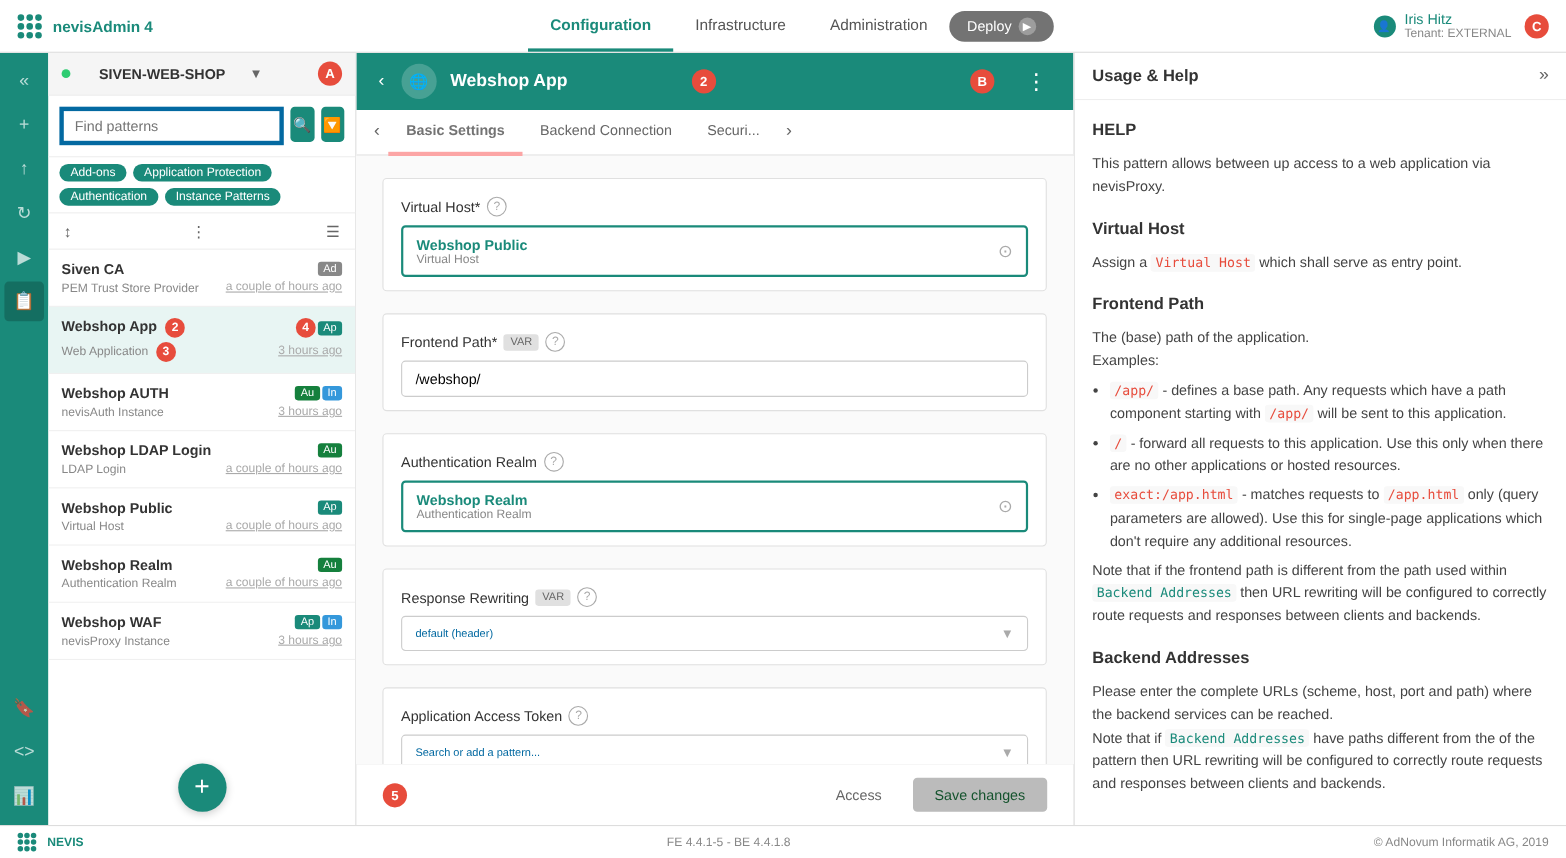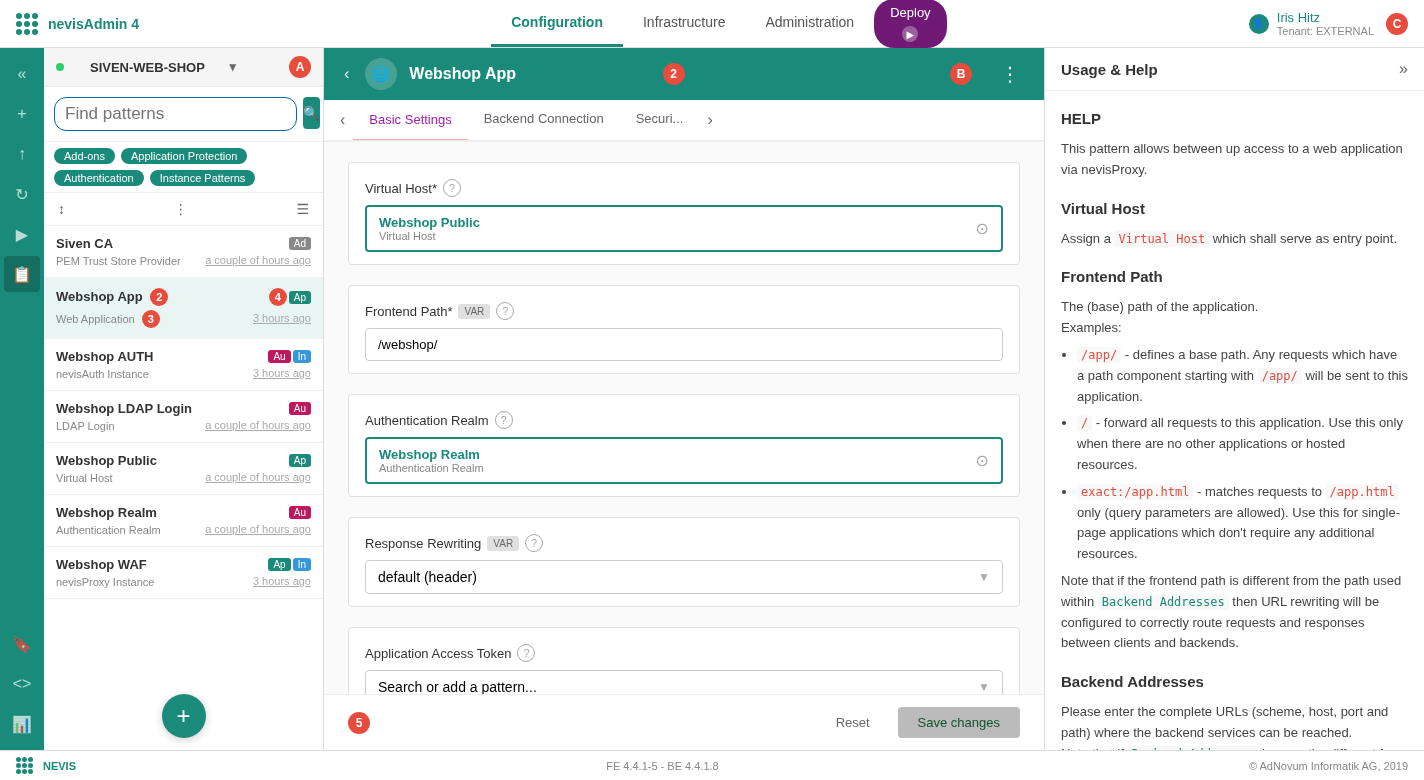--- a/index.html
+++ b/index.html
@@ -9,96 +9,96 @@
     .top-nav {
       display: flex; align-items: center; background: #fff; border-bottom: 1px solid #ddd;
       height: 48px; padding: 0 16px; gap: 0; flex-shrink: 0; position: relative; z-index: 10;
     }
     .top-nav-logo { display: flex; align-items: center; gap: 6px; color: #1a8a7a; font-weight: 600; font-size: 14px; margin-right: 20px; }
     .logo-dots { display: grid; grid-template-columns: repeat(3,6px); gap: 2px; margin-right: 4px; }
     .logo-dot { width: 6px; height: 6px; background: #1a8a7a; border-radius: 50%; }
     .nav-tabs { display: flex; align-items: center; gap: 0; margin-left: 60px; flex: 1; justify-content: center; }
     .nav-tab { padding: 14px 20px; color: #555; cursor: pointer; font-size: 14px; text-decoration: none; border-bottom: 3px solid transparent; }
     .nav-tab.active { color: #1a8a7a; border-bottom: 3px solid #1a8a7a; font-weight: 600; }
-    .deploy-btn { background: #701a75; color: #fff; border: none; border-radius: 20px; padding: 6px 16px; cursor: pointer; font-size: 13px; display: flex; align-items: center; gap: 6px; flex-direction: column; }
+    .deploy-btn { background: #737373; color: #fff; border: none; border-radius: 20px; padding: 6px 16px; cursor: pointer; font-size: 13px; display: flex; align-items: center; gap: 6px; }
     .deploy-btn-icon { width: 16px; height: 16px; border-radius: 50%; background: rgba(255,255,255,0.3); display: flex; align-items: center; justify-content: center; font-size: 10px; }
     .user-info { margin-left: 30px; display: flex; align-items: center; gap: 8px; color: #1a8a7a; font-size: 13px; }
     .user-icon { width: 20px; height: 20px; border-radius: 50%; background: #1a8a7a; color: white; display: flex; align-items: center; justify-content: center; font-size: 10px; }
 
     
     .main-layout { display: flex; flex: 1; overflow: hidden; }
 
     
     .icon-bar { width: 44px; background: #1a8a7a; display: flex; flex-direction: column; align-items: center; padding: 8px 0; gap: 4px; flex-shrink: 0; }
     .icon-bar-item { width: 36px; height: 36px; display: flex; align-items: center; justify-content: center; color: rgba(255,255,255,0.7); cursor: pointer; border-radius: 4px; font-size: 16px; }
     .icon-bar-item:hover, .icon-bar-item.active { background: rgba(255,255,255,0.2); color: #fff; }
     .icon-bar-item.active { background: rgba(0,0,0,0.2); }
     .icon-bar-spacer { flex: 1; }
 
     
     .pattern-panel { width: 280px; background: #fff; border-right: 1px solid #ddd; display: flex; flex-direction: column; flex-shrink: 0; }
     .pattern-search { padding: 10px; border-bottom: 1px solid #eee; display: flex; gap: 6px; }
-    .pattern-search input { flex: 1; border: 1px solid #0369a1; border-radius: 12px; padding: 6px 10px; font-size: 17px; }
+    .pattern-search input { flex: 1; border: 4px solid #0369a1; border-radius: 0; padding: 6px 10px; font-size: 13px; }
     .pattern-search-btn { width: 32px; height: 32px; background: #1a8a7a; border: none; border-radius: 4px; color: #fff; cursor: pointer; display: flex; align-items: center; justify-content: center; }
     .pattern-filter-btn { width: 32px; height: 32px; background: #1a8a7a; border: none; border-radius: 4px; color: #fff; cursor: pointer; display: flex; align-items: center; justify-content: center; }
     .pattern-tags { padding: 6px 10px; border-bottom: 1px solid #eee; display: flex; gap: 6px; flex-wrap: wrap; }
     .pattern-tag { background: #1a8a7a; color: #fff; border-radius: 12px; padding: 2px 10px; font-size: 11px; cursor: pointer; }
     .pattern-controls { padding: 6px 10px; border-bottom: 1px solid #eee; display: flex; align-items: center; justify-content: space-between; }
     .pattern-ctrl-btn { background: none; border: none; cursor: pointer; color: #666; font-size: 14px; padding: 2px 4px; }
     .pattern-list { flex: 1; overflow-y: auto; }
     .pattern-item { padding: 10px 12px; border-bottom: 1px solid #f0f0f0; cursor: pointer; position: relative; }
     .pattern-item.selected { background: #e8f5f3; }
     .pattern-item-header { display: flex; align-items: center; justify-content: space-between; }
     .pattern-item-name { font-weight: 600; font-size: 13px; color: #333; }
     .pattern-item-badge { font-size: 10px; color: #fff; padding: 1px 5px; border-radius: 3px; }
     .badge-ad { background: #888; text-align: center; }
     .badge-ap { background: #1a8a7a; }
-    .badge-au { background: #be185d; margin-left: 11px; }
+    .badge-au { background: #15803d; margin-left: 11px; }
     .badge-in { background: #3498db; }
     .pattern-item-type { font-size: 11px; color: #888; margin-top: 2px; }
     .pattern-item-time { font-size: 11px; color: #aaa; text-decoration: underline; }
     .pattern-item-footer { display: flex; justify-content: space-between; align-items: center; margin-top: 2px; }
     .add-btn { width: 44px; height: 44px; border-radius: 50%; background: #1a8a7a; border: none; color: #fff; font-size: 24px; cursor: pointer; display: flex; align-items: center; justify-content: center; margin: 12px auto; box-shadow: 0 2px 8px rgba(0,0,0,0.2); flex-shrink: 0; }
 
     
     .red-badge { background: #e74c3c; color: #fff; border-radius: 50%; width: 22px; height: 22px; font-size: 12px; font-weight: bold; display: inline-flex; align-items: center; justify-content: center; }
     .content-header { background: #1a8a7a; color: #fff; display: flex; align-items: center; padding: 0 16px; height: 52px; flex-shrink: 0; gap: 12px; }
     .content-header-icon { width: 32px; height: 32px; background: rgba(255,255,255,0.2); border-radius: 50%; display: flex; align-items: center; justify-content: center; font-size: 14px; }
     .content-header-title { font-size: 16px; font-weight: 600; flex: 1; }
     .content-header-more { background: none; border: none; color: #fff; font-size: 20px; cursor: pointer; padding: 4px 8px; }
     .content-tabs { background: #fff; border-bottom: 2px solid #eee; display: flex; align-items: center; padding: 0 8px; flex-shrink: 0; height: 42px; }
     .content-tab-prev, .content-tab-next { background: none; border: none; cursor: pointer; color: #666; font-size: 16px; padding: 4px 8px; }
     .content-tab { padding: 12px 16px; cursor: pointer; font-size: 13px; color: #666; border-bottom: 3px solid transparent; white-space: nowrap; }
-    .content-tab.active { color: #a21caf; border-bottom: 1px solid #fca5a5; font-weight: 400; }
+    .content-tab.active { color: #737373; border-bottom: 4px solid #fca5a5; font-weight: 700; }
     .content-body { flex: 1; overflow-y: auto; padding: 20px 24px; background: #fafafa; }
 
     
     .form-section { margin-bottom: 20px; background: #fff; border: 1px solid #e0e0e0; border-radius: 4px; }
     .form-field { padding: 16px 16px 12px; border-bottom: 1px solid #f0f0f0; }
     .form-field:last-child { border-bottom: none; }
     .field-label { display: flex; align-items: center; gap: 6px; margin-bottom: 8px; color: #333; font-size: 13px; }
     .field-label-text { font-weight: 500; }
     .field-help { width: 18px; height: 18px; border-radius: 50%; border: 1px solid #aaa; color: #aaa; display: flex; align-items: center; justify-content: center; font-size: 11px; cursor: pointer; }
     .field-var { background: #e0e0e0; color: #666; font-size: 10px; padding: 2px 6px; border-radius: 3px; }
     .field-input-wrapper { border: 2px solid #1a8a7a; border-radius: 4px; padding: 8px 12px; display: flex; align-items: center; justify-content: space-between; background: #fff; }
     .field-input-main { font-weight: 600; color: #1a8a7a; font-size: 13px; }
     .field-input-sub { font-size: 11px; color: #888; }
     .field-clear { background: none; border: none; color: #aaa; cursor: pointer; font-size: 16px; }
     .field-text-input { width: 100%; border: 1px solid #ccc; border-radius: 4px; padding: 8px 12px; font-size: 13px; }
     .field-select { display: flex; align-items: center; justify-content: space-between; border: 1px solid #ccc; border-radius: 4px; padding: 8px 12px; background: #fff; cursor: pointer; }
-    .field-select-text { color: #000000; font-size: 14px; }
+    .field-select-text { color: #0369a1; font-size: 10px; }
     .field-select-arrow { color: #aaa; font-size: 12px; }
 
     
     .action-bar { display: flex; align-items: center; justify-content: flex-end; padding: 12px 24px; background: #fff; border-top: 1px solid #eee; gap: 12px; flex-shrink: 0; }
     .btn-reset { background: none; border: none; color: #666; cursor: pointer; font-size: 13px; padding: 8px 16px; }
     .btn-save { background: #bbb; color: #14532d; border: none; border-radius: 4px; padding: 8px 20px; font-size: 13px; cursor: not-allowed; }
 
     
-    .help-panel { width: 380px; background: #fff; border-left: 1px solid #ddd; display: flex; flex-direction: column; flex-shrink: 0; overflow: hidden; }
+    .help-panel { width: 448px; background: #fff; border-left: 1px solid #ddd; display: flex; flex-direction: column; flex-shrink: 0; overflow: hidden; }
     .help-header { padding: 12px 16px; border-bottom: 1px solid #eee; display: flex; align-items: center; justify-content: space-between; background: #fff; }
     .help-title { font-size: 15px; font-weight: 600; color: #333; }
     .help-collapse { background: none; border: none; color: #666; cursor: pointer; font-size: 16px; }
     .help-body { flex: 1; overflow-y: auto; padding: 16px; font-size: 13px; line-height: 1.6; color: #444; }
     .help-section-title { font-size: 15px; font-weight: 600; color: #333; margin-bottom: 8px; margin-top: 16px; }
     .help-section-title:first-child { margin-top: 0; }
     .help-code { font-family: monospace; color: #e74c3c; background: #f8f8f8; padding: 1px 4px; border-radius: 3px; font-size: 12px; }
     .help-code.blue { color: #1a8a7a; }
     .help-list { padding-left: 16px; margin: 6px 0; }
     .help-list li { margin-bottom: 6px; }
@@ -385,21 +385,21 @@
               <span class="field-select-text">Search or add a pattern...</span>
               <span class="field-select-arrow">▼</span>
             </div>
           </div>
         </div>
 
       </div>
 
       <div class="action-bar">
         <span class="red-badge" style="margin-right:auto;">5</span>
-        <button class="btn-reset">Reset</button>
+        <button class="btn-reset">Access</button>
         <button class="btn-save">Save changes</button>
       </div>
     </div>
 
     <div class="help-panel">
       <div class="help-header">
         <span class="help-title">Usage &amp; Help</span>
         <button class="help-collapse">»</button>
       </div>
       <div class="help-body">

